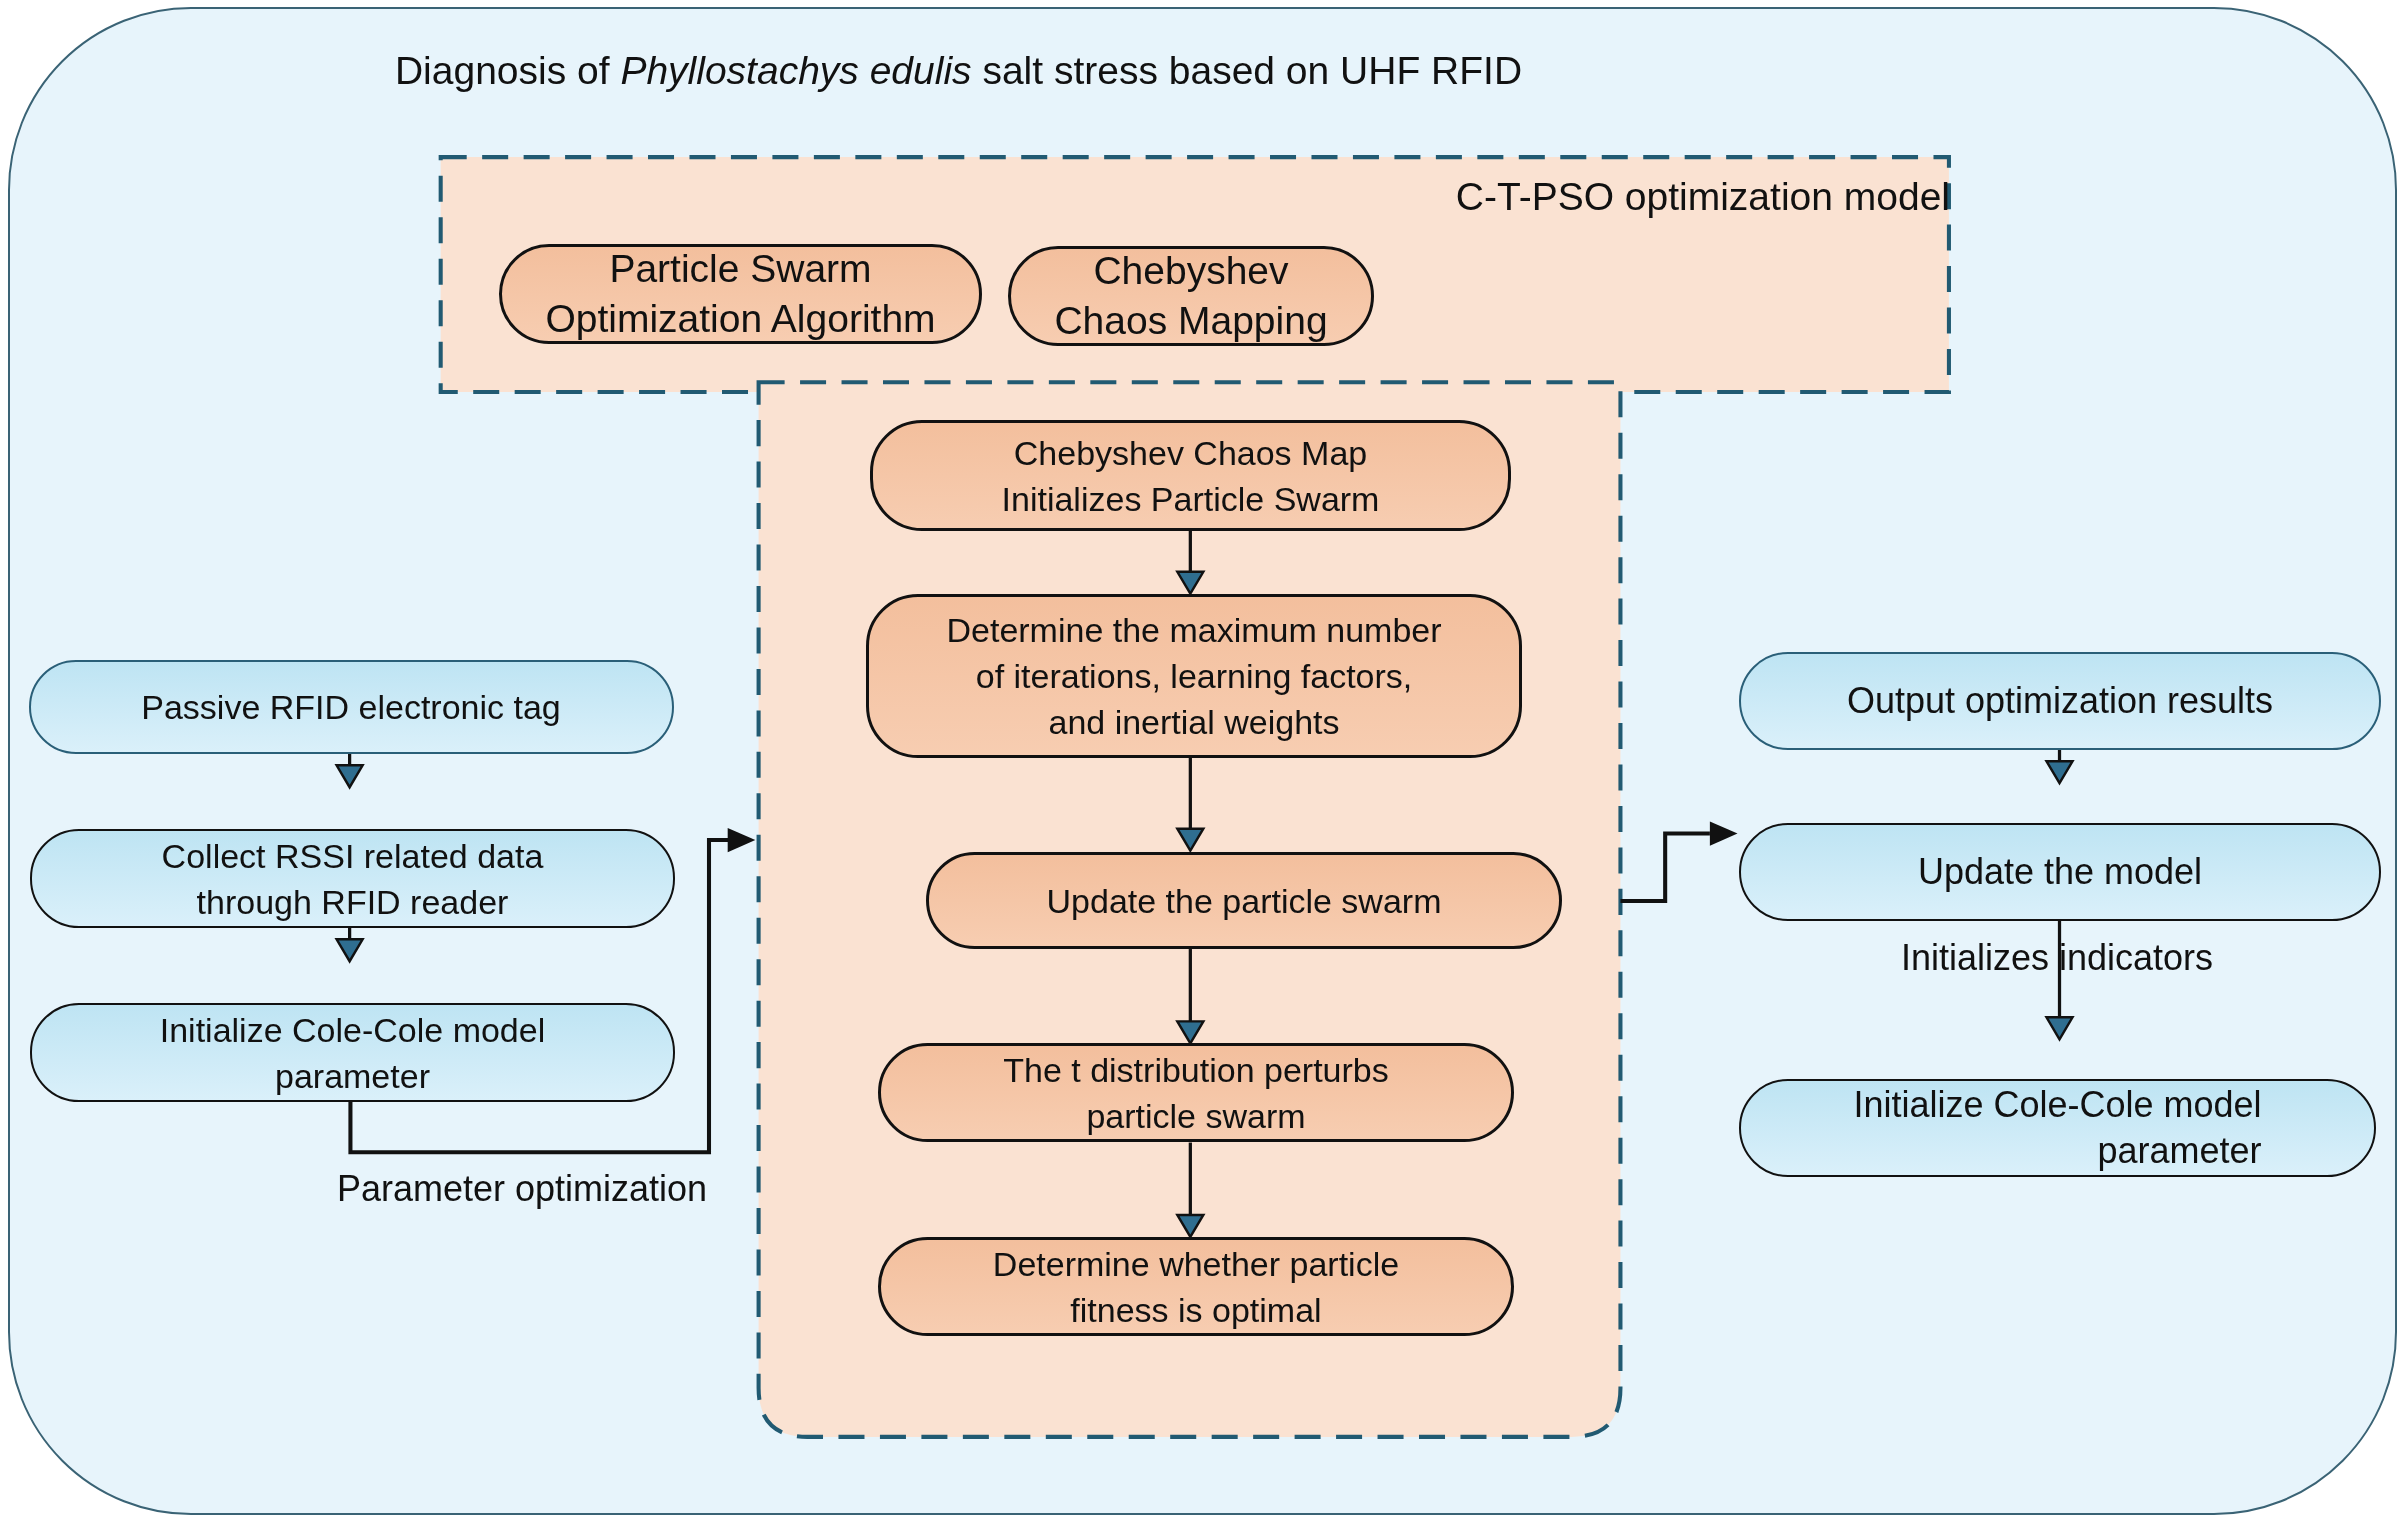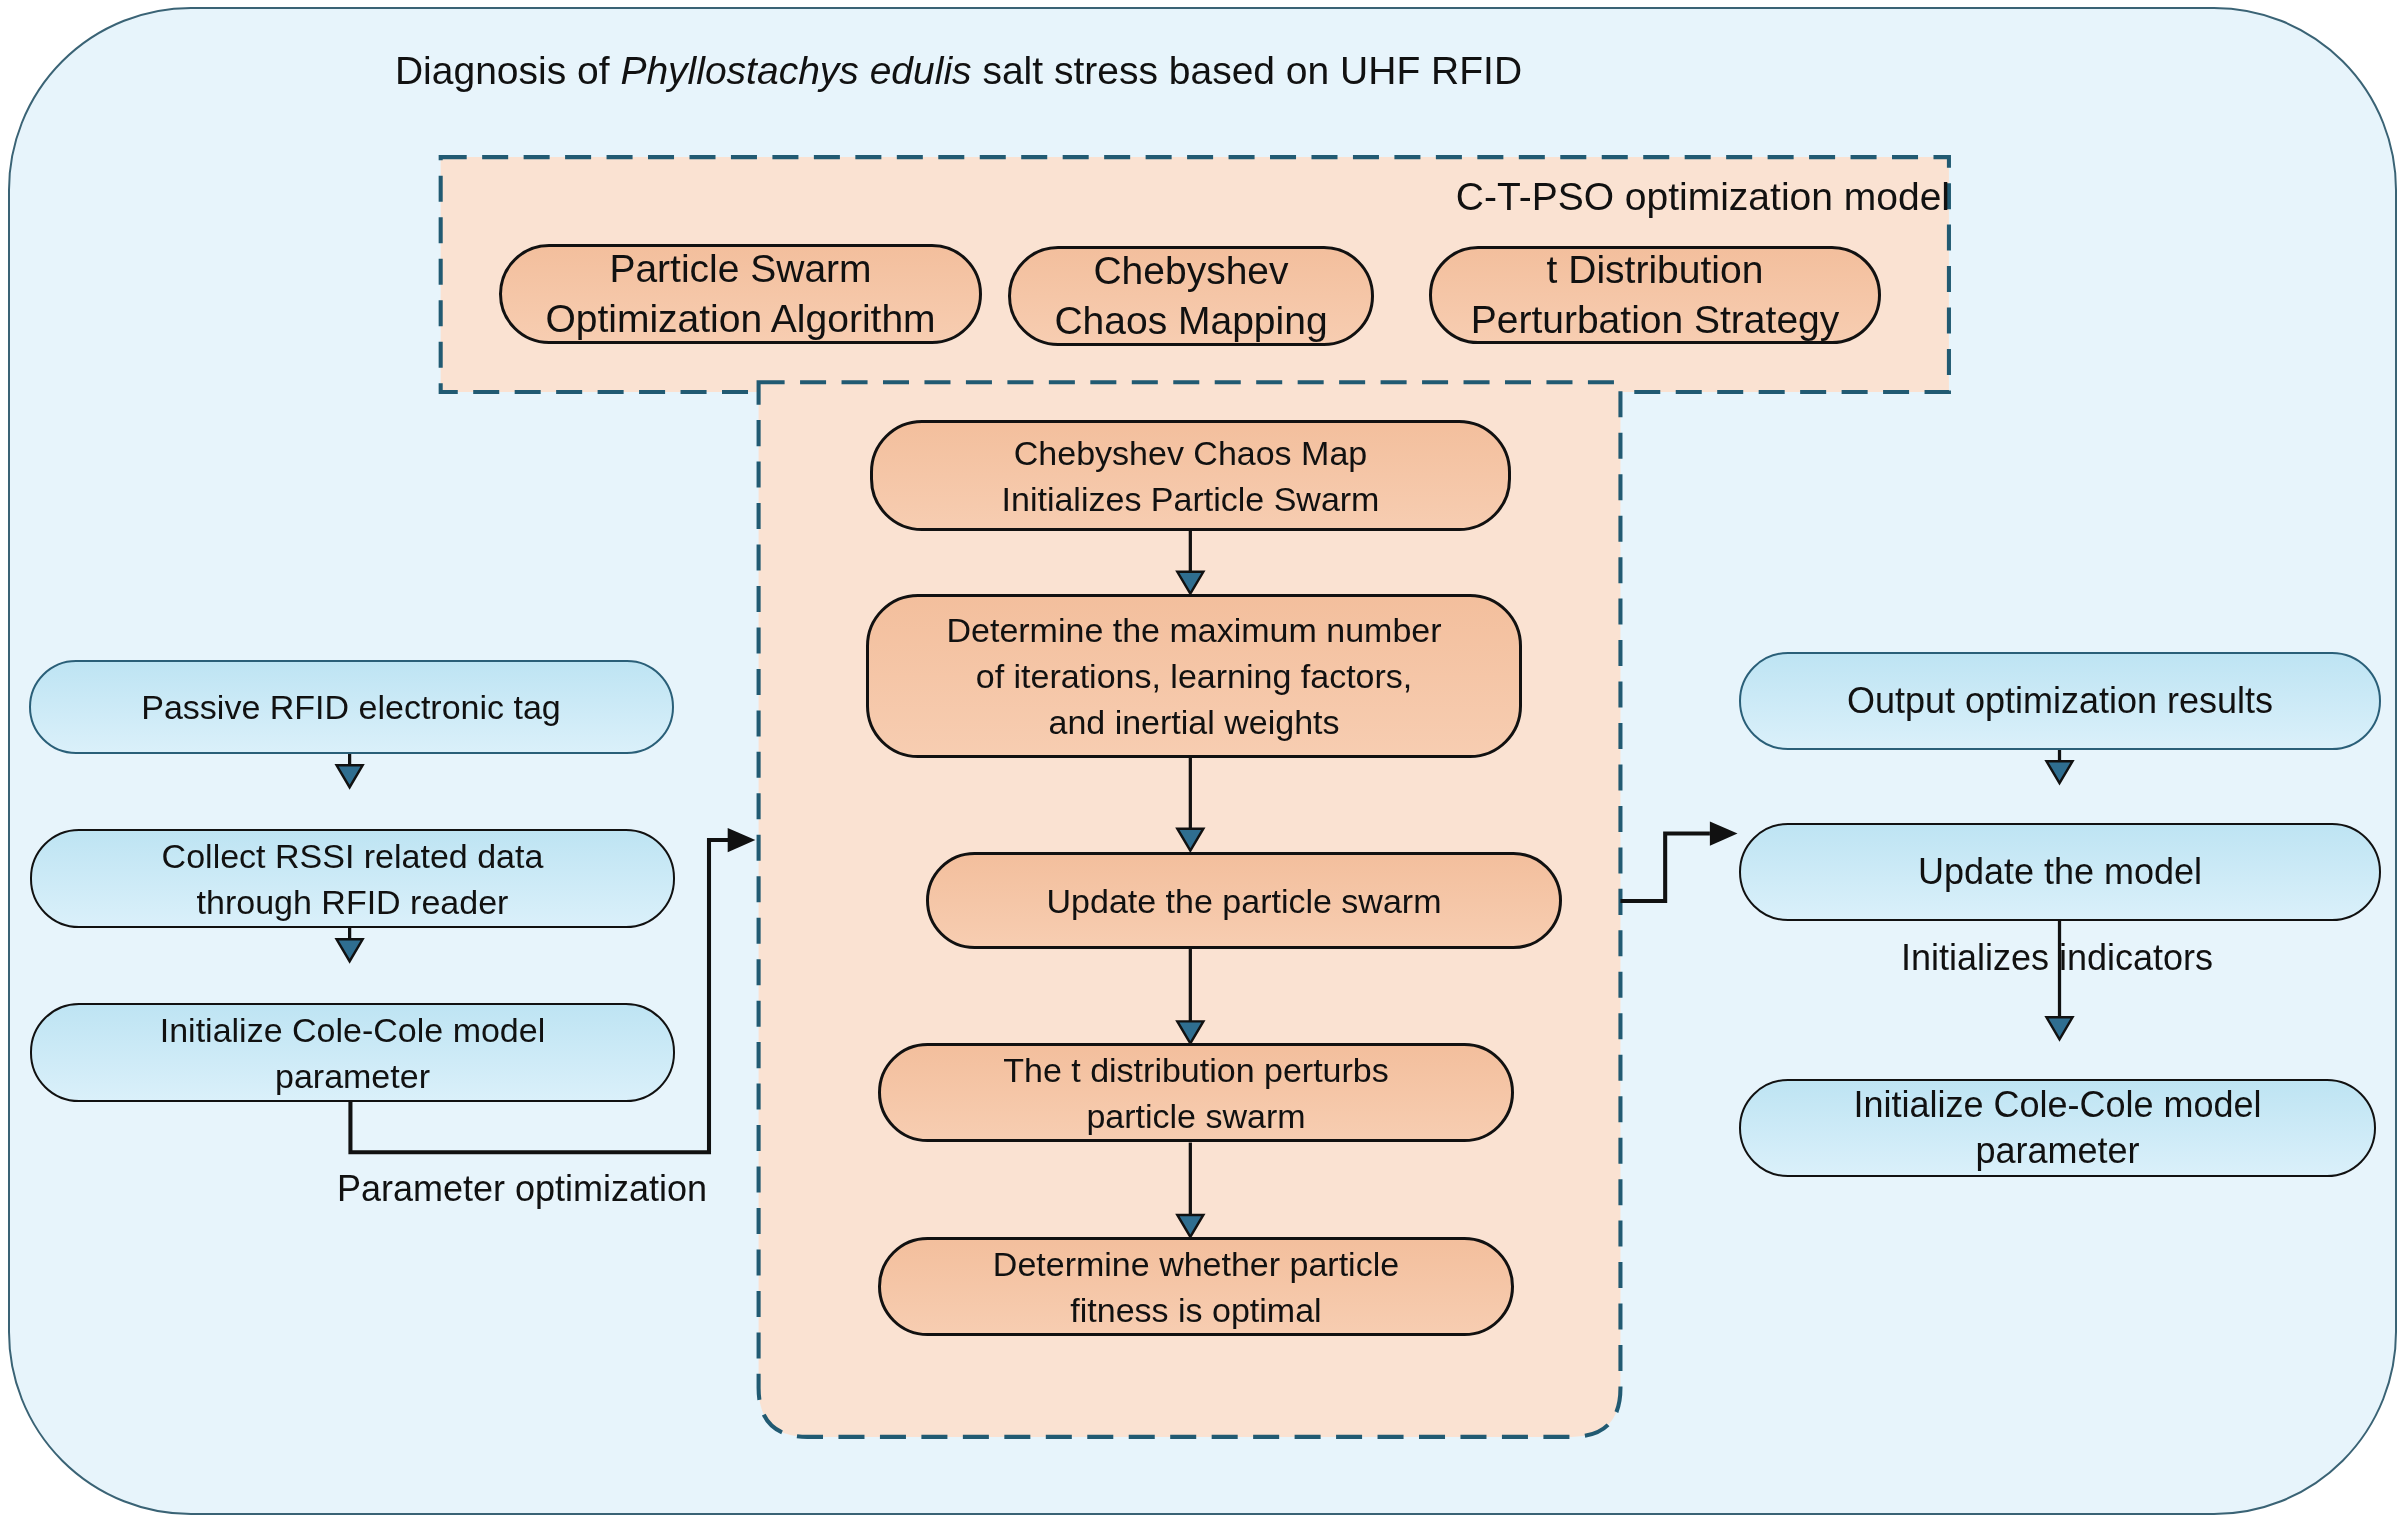--- a/index.html
+++ b/index.html
@@ -14,21 +14,21 @@
   .panel-title{position:absolute;left:441px;top:174px;width:1509px;text-align:right;
                font-size:39px;line-height:46px;z-index:3;}
   .pill{position:absolute;display:flex;align-items:center;justify-content:center;
         text-align:center;white-space:pre-line;box-sizing:border-box;z-index:2;}
   .peach{background:linear-gradient(180deg,#F3BF9D 0%,#F7CDB1 100%);
          border:3.3px solid #111;border-radius:52px;font-size:34px;line-height:46px;}
   .peach.big{font-size:39px;line-height:50px;border-radius:50px;}
   .blue{background:linear-gradient(180deg,#BEE4F3 0%,#DAF0FA 100%);
         border:2.4px solid #111;border-radius:49px;font-size:34px;line-height:46px;margin-top:40px;}
   .blue.teal-border{border:2.4px solid #2A5F78;}
-  .blue.right-col{font-size:36px;}
+  .blue.right-col{font-size:36px;text-align:right;}
   .flow-label{position:absolute;text-align:center;font-size:36px;line-height:42px;z-index:3;}
   
   .n-l1{left:28.5px;top:620px;width:645px;height:94px;}
   .n-l2{left:30px;top:789px;width:645px;height:99px;}
   .n-l3{left:30px;top:963px;width:645px;height:99px;}
   .n-c1{left:870px;top:420px;width:641px;height:111px;}
   .n-c2{left:866px;top:594px;width:656px;height:164px;}
   .n-c3{left:926px;top:852px;width:636px;height:97px;}
   .n-c4{left:878px;top:1043px;width:636px;height:99px;}
   .n-c5{left:878px;top:1237px;width:636px;height:99px;}
@@ -82,22 +82,20 @@
     <polygon points="2103,1010 2103,1040 2137,1025" fill="#111"></polygon>
   </svg>
 
   <div class="fig-title"><span>Diagnosis of </span><span class="species">Phyllostachys edulis</span><span> salt stress based on UHF RFID</span></div>
 
   <div class="panel-title">C-T-PSO optimization model</div>
   <div class="pill peach big n-t1">Particle Swarm
 Optimization Algorithm</div>
   <div class="pill peach big n-t2">Chebyshev
 Chaos Mapping</div>
-  <div class="pill peach big n-t3">t Distribution
-Perturbation Strategy</div>
 
   <div class="pill peach n-c1">Chebyshev Chaos Map
 Initializes Particle Swarm</div>
   <div class="pill peach n-c2">Determine the maximum number
 of iterations, learning factors,
 and inertial weights</div>
   <div class="pill peach n-c3">Update the particle swarm</div>
   <div class="pill peach n-c5">Determine whether particle
 fitness is optimal</div>
   <div class="pill peach n-c4">The t distribution perturbs

